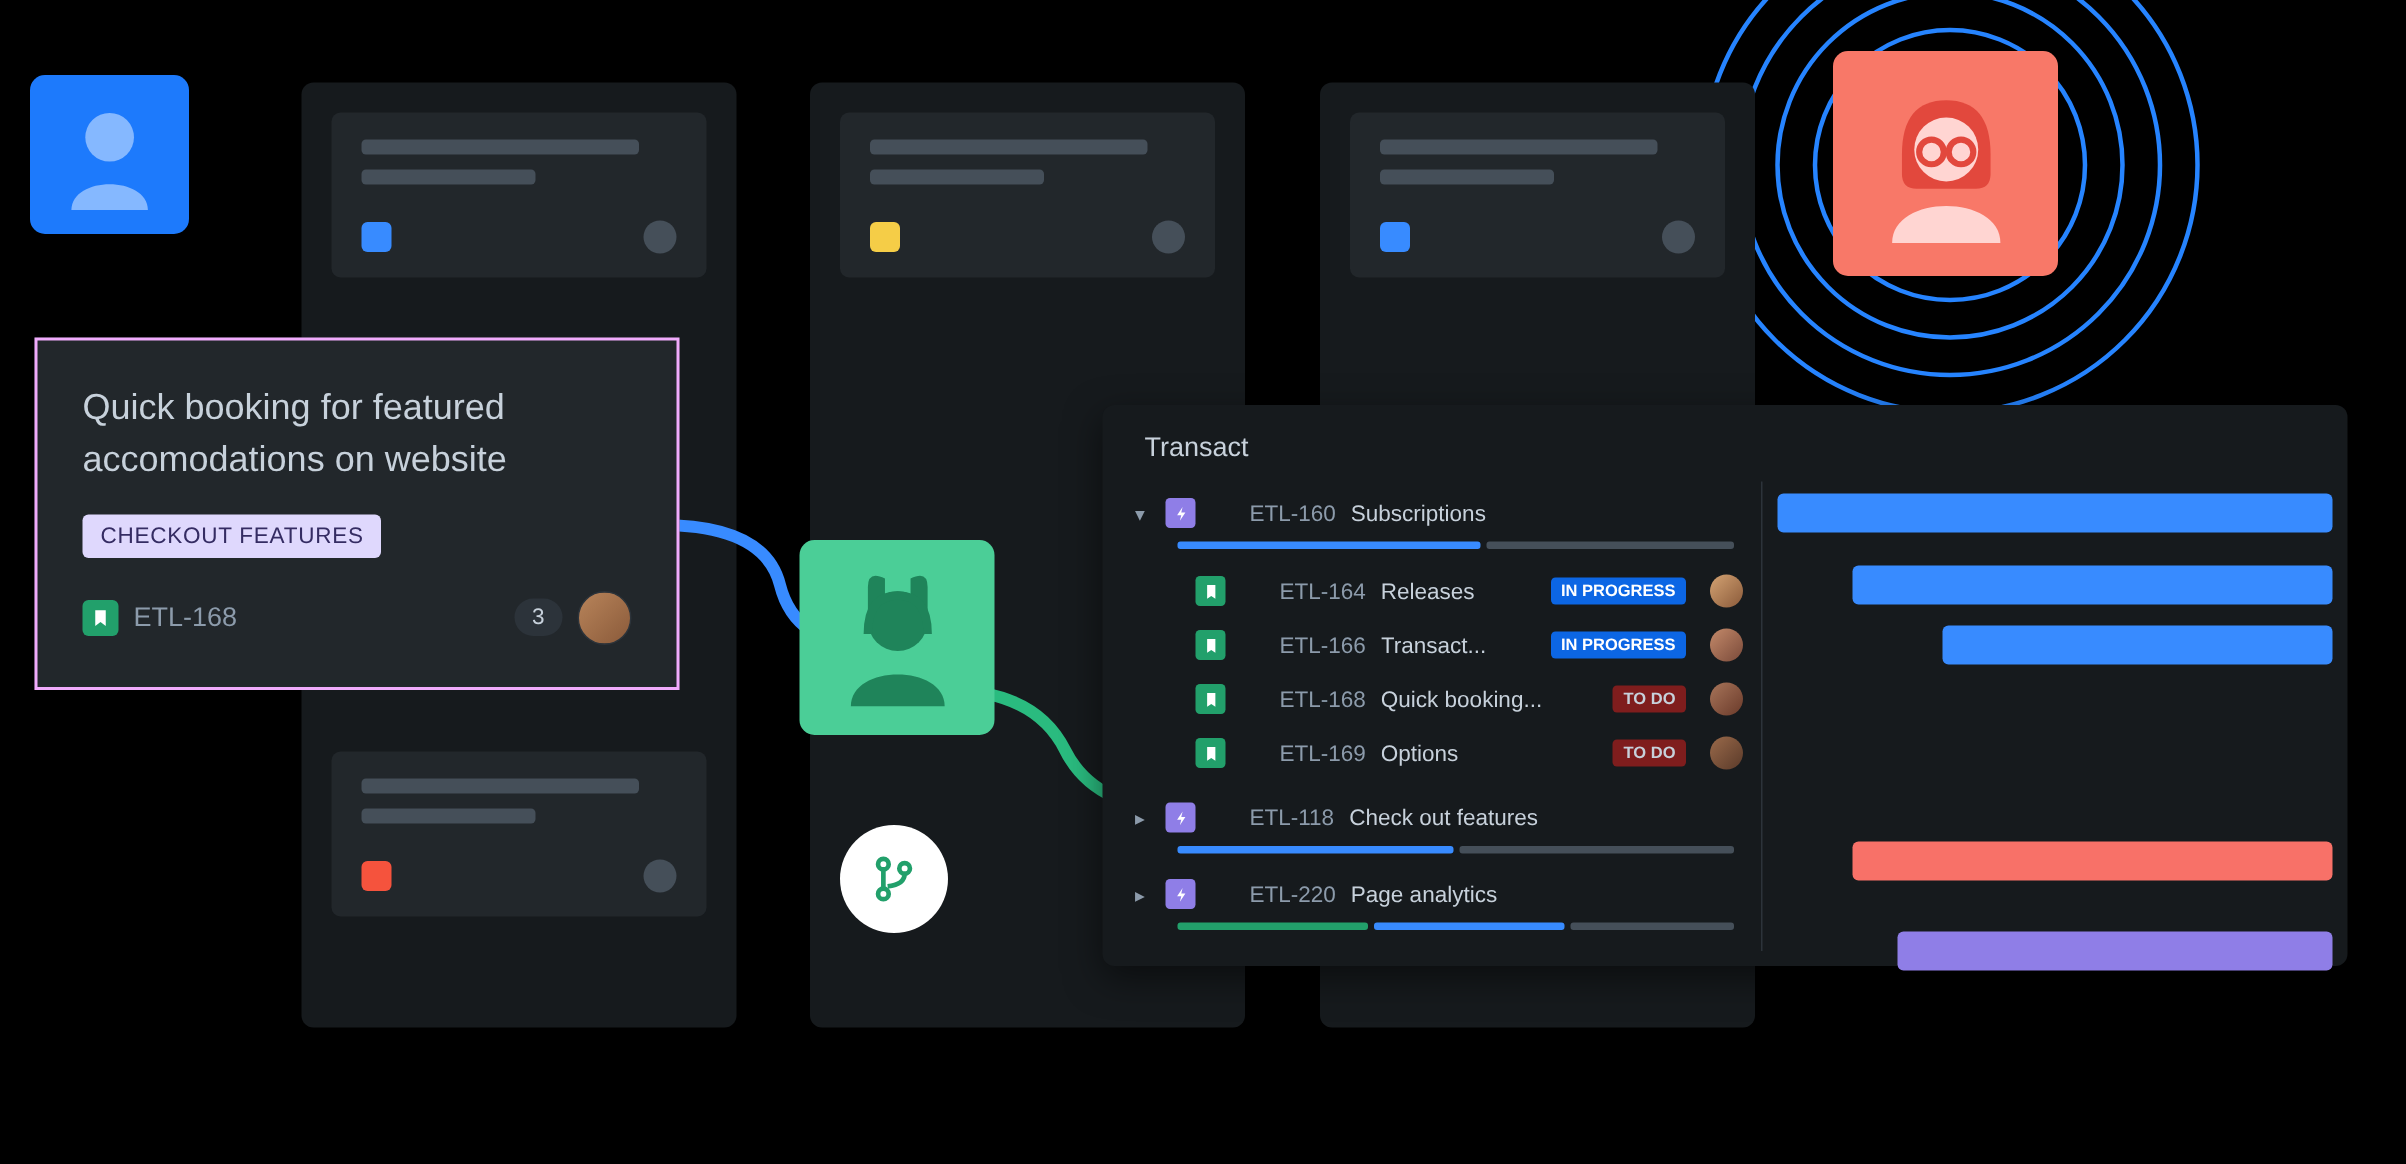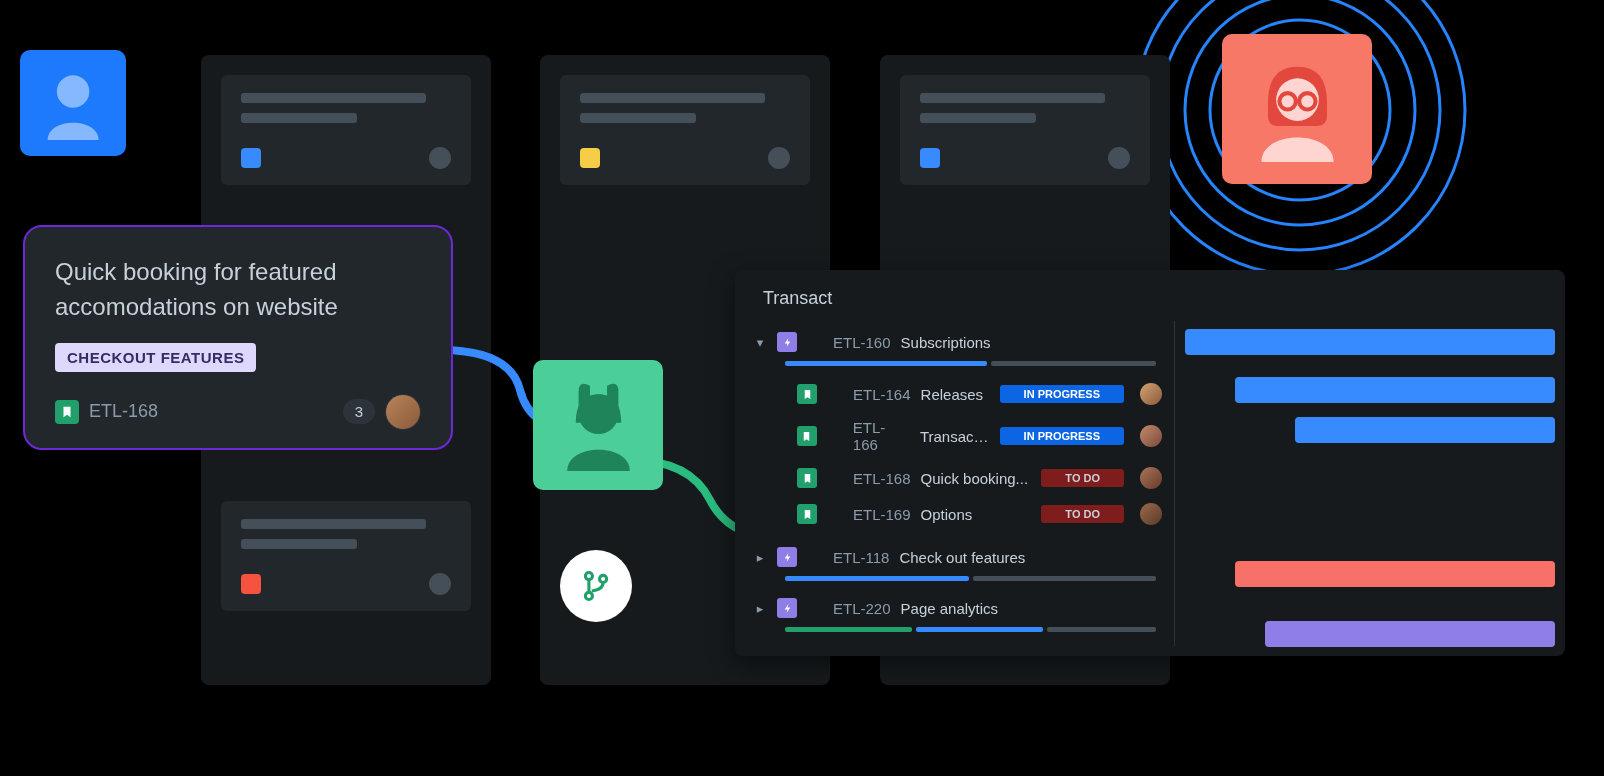--- a/index.html
+++ b/index.html
@@ -54,36 +54,36 @@
   .card-footer { display: flex; align-items: center; justify-content: space-between; }
   .sq { width: 20px; height: 20px; border-radius: 4px; }
   .dot { width: 22px; height: 22px; border-radius: 50%; background: #454F59; }
 
   
   .featured-card {
     position: absolute;
     left: 23px; top: 225px;
     width: 430px;
     background: #22272B;
-    border: 2px solid #6d28d9;
-    border-radius: 19px;
-    padding: 28px 30px 18px;
+    border: 2px solid #f0abfc;
+    border-radius: 0;
+    padding: 28px 30px 28px;
     z-index: 5;
   }
   .featured-card .title {
     font-size: 24px;
     line-height: 1.45;
     color: #C7D1DB;
     margin-bottom: 18px;
   }
   .tag {
     display: inline-block;
     background: #DFD8FD;
     color: #352C63;
-    font-weight: 700;
+    font-weight: 400;
     font-size: 15px;
     letter-spacing: 0.5px;
     padding: 6px 12px;
     border-radius: 4px;
     margin-bottom: 22px;
   }
   .featured-footer { display:flex; align-items:center; gap:10px; }
   .story-icon { width:24px; height:24px; background:#22A06B; border-radius:4px; display:flex; align-items:center; justify-content:center; }
   .story-icon svg { width:14px; height:14px; }
   .featured-key { font-size:18px; color:#8C9BAB; flex:1; }
@@ -122,21 +122,21 @@
 
   .row { display:flex; align-items:center; gap:10px; padding:7px 12px 7px 18px; position:relative; }
   .row.indent { padding-left:62px; }
   .chevron { width:14px; color:#8C9BAB; font-size:13px; text-align:center; }
   .epic-icon { width:20px; height:20px; background:#8F7EE7; border-radius:3px; display:flex; align-items:center; justify-content:center; }
   .epic-icon svg { width:11px; }
   .story-icon-s { width:20px; height:20px; background:#22A06B; border-radius:3px; display:flex; align-items:center; justify-content:center; }
   .story-icon-s svg { width:11px; }
   .row-key { color:#8C9BAB; font-size:15px;margin-left:26px; }
   .row-name { color:#C7D1DB; font-size:15px; white-space:nowrap; overflow:hidden; text-overflow:ellipsis; max-width:120px; }
-  .status-badge { margin-left:auto; font-size:11px; font-weight:700; padding:3px 24px; border-radius:3px; white-space:nowrap; }
+  .status-badge { margin-left:auto; font-size:11px; font-weight:700; padding:3px 7px; border-radius:3px; white-space:nowrap; }
   .status-inprogress { background:#0C66E4; color:#fff; }
   .status-todo { background:#7f1d1d; color:#C7D1DB; }
   .row-avatar { width:22px; height:22px; border-radius:50%; background:#6a4a3a; margin-left:6px; flex-shrink:0; }
 
   .progress { display:flex; gap:4px; padding:2px 18px 10px 50px; }
   .seg { height:5px; border-radius:2px; }
   .seg.done { background:#22A06B; }
   .seg.prog { background:#388BFF; }
   .seg.todo { background:#454F59; }
 

